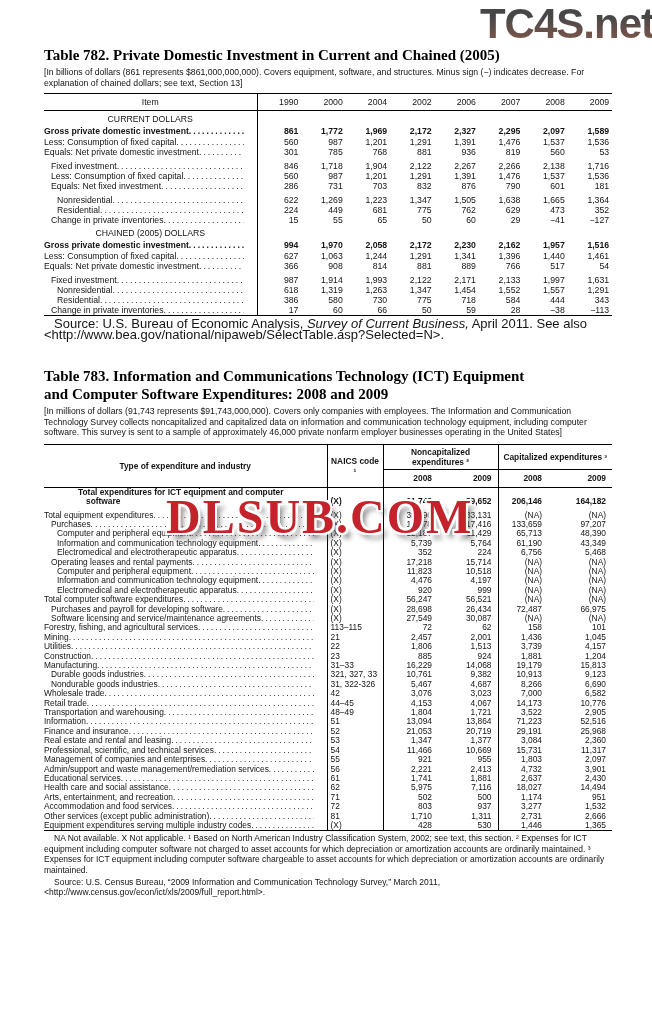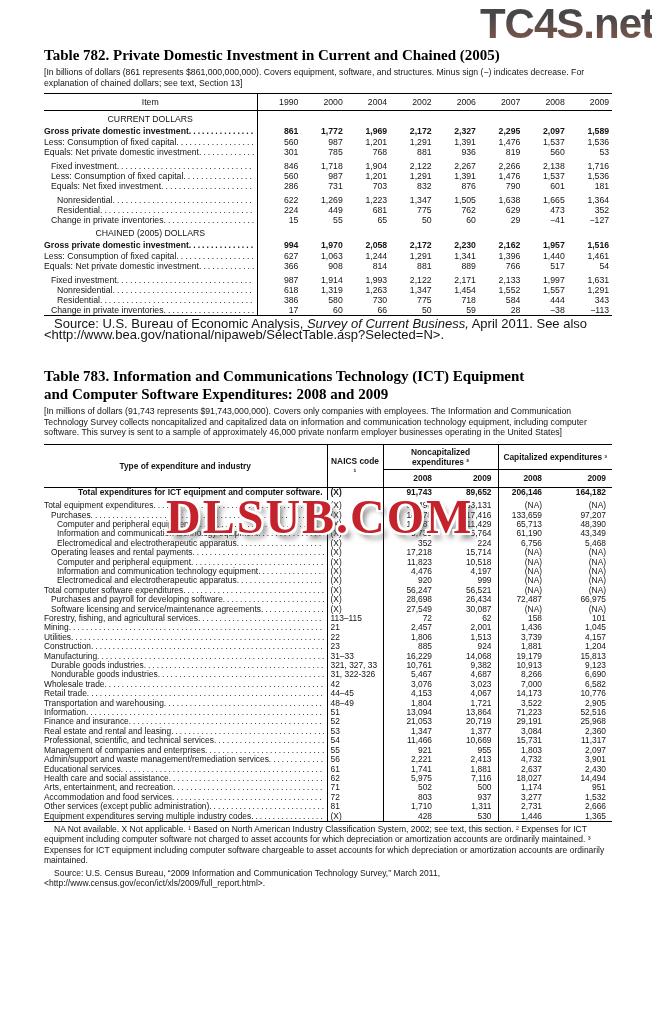--- a/index.html
+++ b/index.html
@@ -23,21 +23,21 @@
   .t782 col.c-year{width:44.4px;}
   .t782 thead th{font-weight:400;border-bottom:1px solid #000;height:14px;vertical-align:middle;}
   .t782 .item-h{text-align:center;border-right:1px solid #000;}
   .t782 .yh{text-align:right;padding-right:3px;}
   .t782 td{line-height:10.2px;vertical-align:bottom;padding:0;}
   .t782 .item{border-right:1px solid #000;}
   .t782 .sechead{text-align:center;padding:3px 0 2px;}
   .t782 .num{text-align:right;padding-right:3px;}
   .t782 tr.gap td{padding-top:3.5px;}
 
-  .lbl{display:flex;padding-right:3px;align-items:flex-end;}
+  .lbl{display:flex;padding-right:13px;align-items:flex-end;}
   .lbl .lt{white-space:nowrap;}
   .lbl .dots{flex:1;overflow:hidden;white-space:nowrap;align-self:flex-end;}
   .dots::after{content:"..................................................................................";letter-spacing:2px;}
   .lbl.i1{padding-left:7px;}
   .lbl.i2{padding-left:13px;}
 
   .source{margin:3px 0 8px;font-size:13px;line-height:10.8px;text-indent:10px;overflow-wrap:break-word;}
 
   
   .t783{margin-top:6px;font-size:8.4px;border-top:1px solid #000;border-bottom:1px solid #000;}

